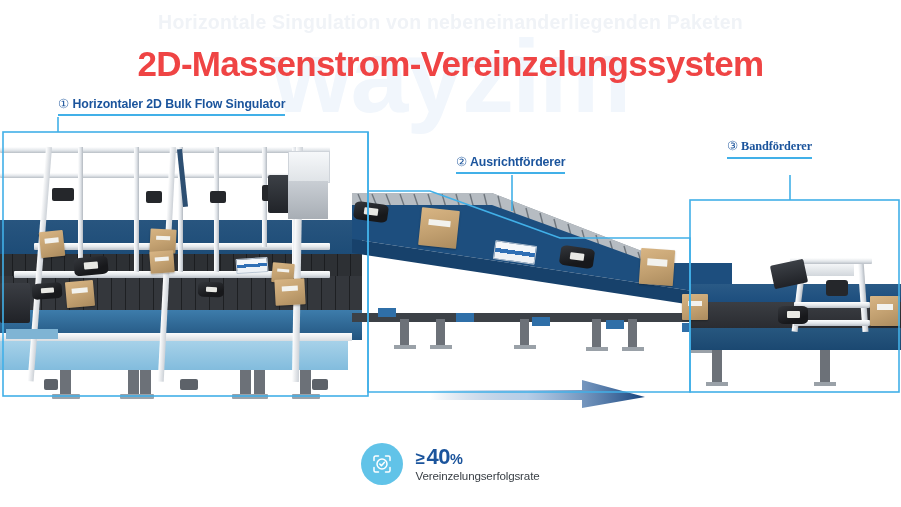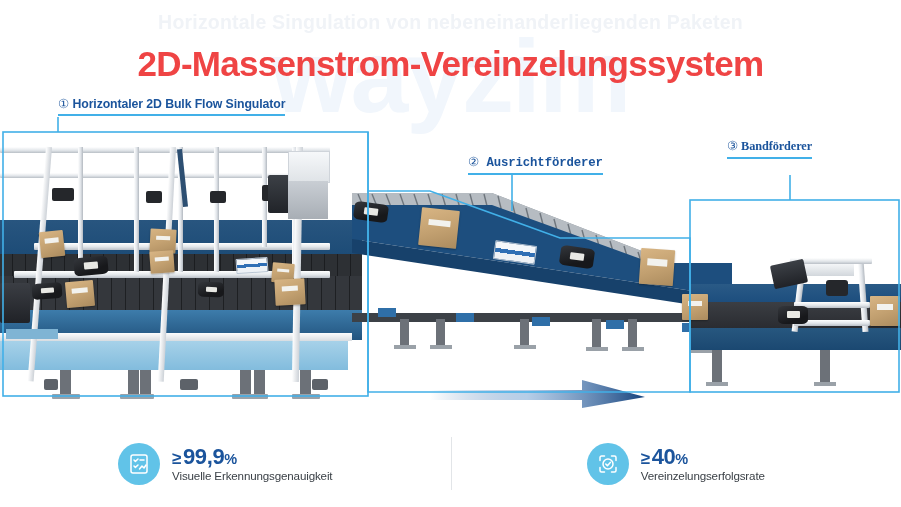--- a/index.html
+++ b/index.html
@@ -393,49 +393,34 @@
     <rect x="690" y="200" width="209" height="192" fill="none" stroke="#41b0e8" stroke-width="1.6"></rect>
     <path d="M790 175 L790 200" stroke="#41b0e8" stroke-width="1.6" fill="none"></path>
   </svg>
 
   <div class="callout" style="left:58px;top:96px;">
     <span class="num">①</span>
     <span>Horizontaler 2D Bulk Flow Singulator</span>
     <span class="ul"></span>
   </div>
 
-  <div class="callout" style="left:468px;top:154px;font-family:Liberation Mono, monospace;">
+  <div class="callout" style="left:456px;top:154px;">
     <span class="num">②</span>
     <span>Ausrichtförderer</span>
     <span class="ul"></span>
   </div>
 
   <div class="callout" style="left:727px;top:138px;font-family:Liberation Serif, serif;">
     <span class="num">③</span>
     <span>Bandförderer</span>
     <span class="ul"></span>
   </div>
 
   <div class="stats">
 
-    <div class="stat">
-      <div class="stat-icon">
-        <svg width="24" height="24" viewBox="0 0 24 24" fill="none" stroke="#ffffff" stroke-width="1.5" stroke-linecap="round" stroke-linejoin="round">
-          <rect x="4" y="3" width="16" height="18" rx="2"></rect>
-          <path d="M7 8 l1.4 1.4 L11 7"></path>
-          <line x1="13" y1="8" x2="17" y2="8"></line>
-          <path d="M7 14 l1.4 1.4 L11 13"></path>
-          <path d="M12.5 17 l2.5-3 2 2 2-3"></path>
-        </svg>
-      </div>
-      <div class="stat-text">
-        <div class="stat-value"><span class="ge">≥</span><span>99,9</span><span class="unit">%</span></div>
-        <div class="stat-label">Visuelle Erkennungsgenauigkeit</div>
-      </div>
-    </div>
 
 
     <div class="stat">
       <div class="stat-icon">
         <svg width="24" height="24" viewBox="0 0 24 24" fill="none" stroke="#ffffff" stroke-width="1.5" stroke-linecap="round" stroke-linejoin="round">
           <circle cx="12" cy="12" r="5"></circle>
           <path d="M9.8 12 l1.6 1.7 2.9-3.3"></path>
           <path d="M4 8.5 V5.5 A1.5 1.5 0 0 1 5.5 4 H8.5"></path>
           <path d="M20 8.5 V5.5 A1.5 1.5 0 0 0 18.5 4 H15.5"></path>
           <path d="M4 15.5 V18.5 A1.5 1.5 0 0 0 5.5 20 H8.5"></path>

